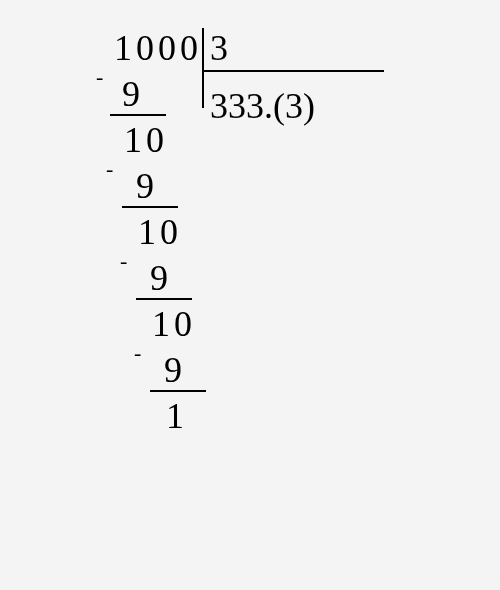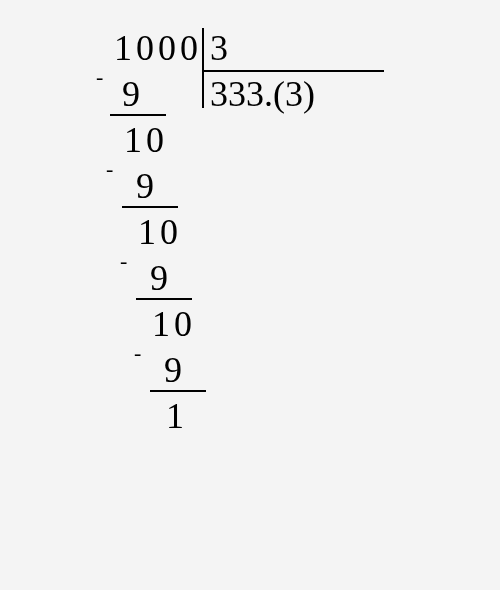--- a/index.html
+++ b/index.html
@@ -54,21 +54,21 @@
   <span class="digit" style="left:134px; top:30px;">0</span>
   <span class="digit" style="left:156px; top:30px;">0</span>
   <span class="digit" style="left:178px; top:30px;">0</span>
 
   <div class="vrule" style="left:202px; top:28px; height:80px;"></div>
 
   <span class="digit" style="left:208px; top:30px;">3</span>
 
   <div class="hrule" style="left:204px; top:70px; width:180px;"></div>
 
-  <span class="quotient" style="left:210px; top:76px;">333.(3)</span>
+  <span class="quotient" style="left:210px; top:88px;">333.(3)</span>
 
   <span class="minus" style="left:96px; top:66px;">-</span>
   <span class="digit" style="left:120px; top:76px;">9</span>
   <div class="hrule" style="left:110px; top:114px; width:56px;"></div>
   <span class="digit" style="left:122px; top:122px;">1</span>
   <span class="digit" style="left:144px; top:122px;">0</span>
 
   <span class="minus" style="left:106px; top:158px;">-</span>
   <span class="digit" style="left:134px; top:168px;">9</span>
   <div class="hrule" style="left:122px; top:206px; width:56px;"></div>

